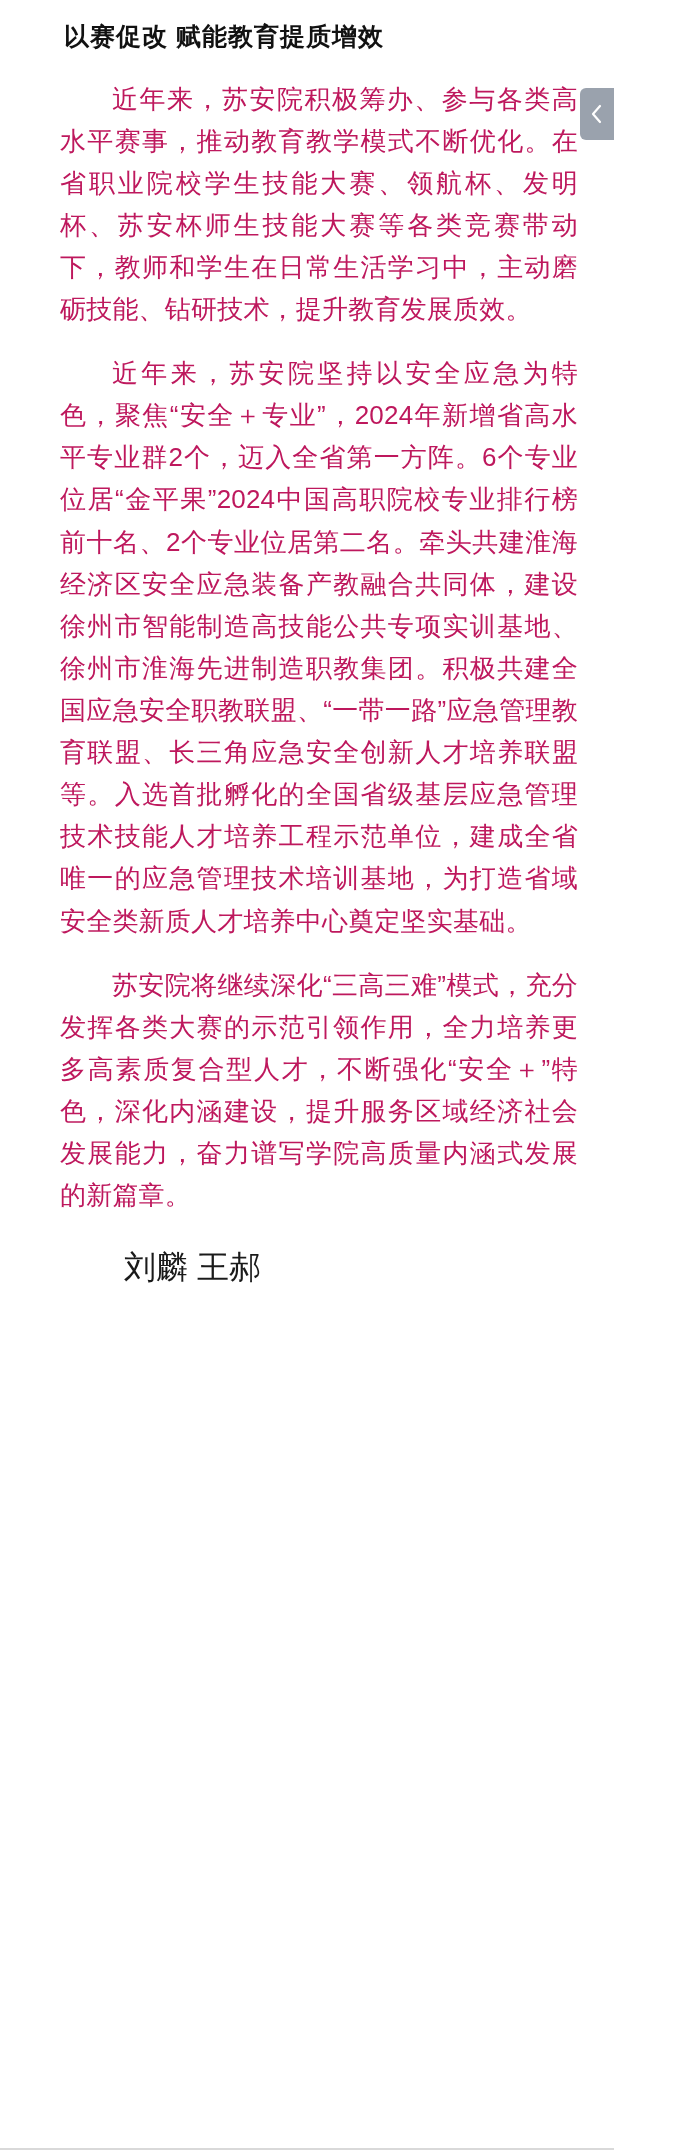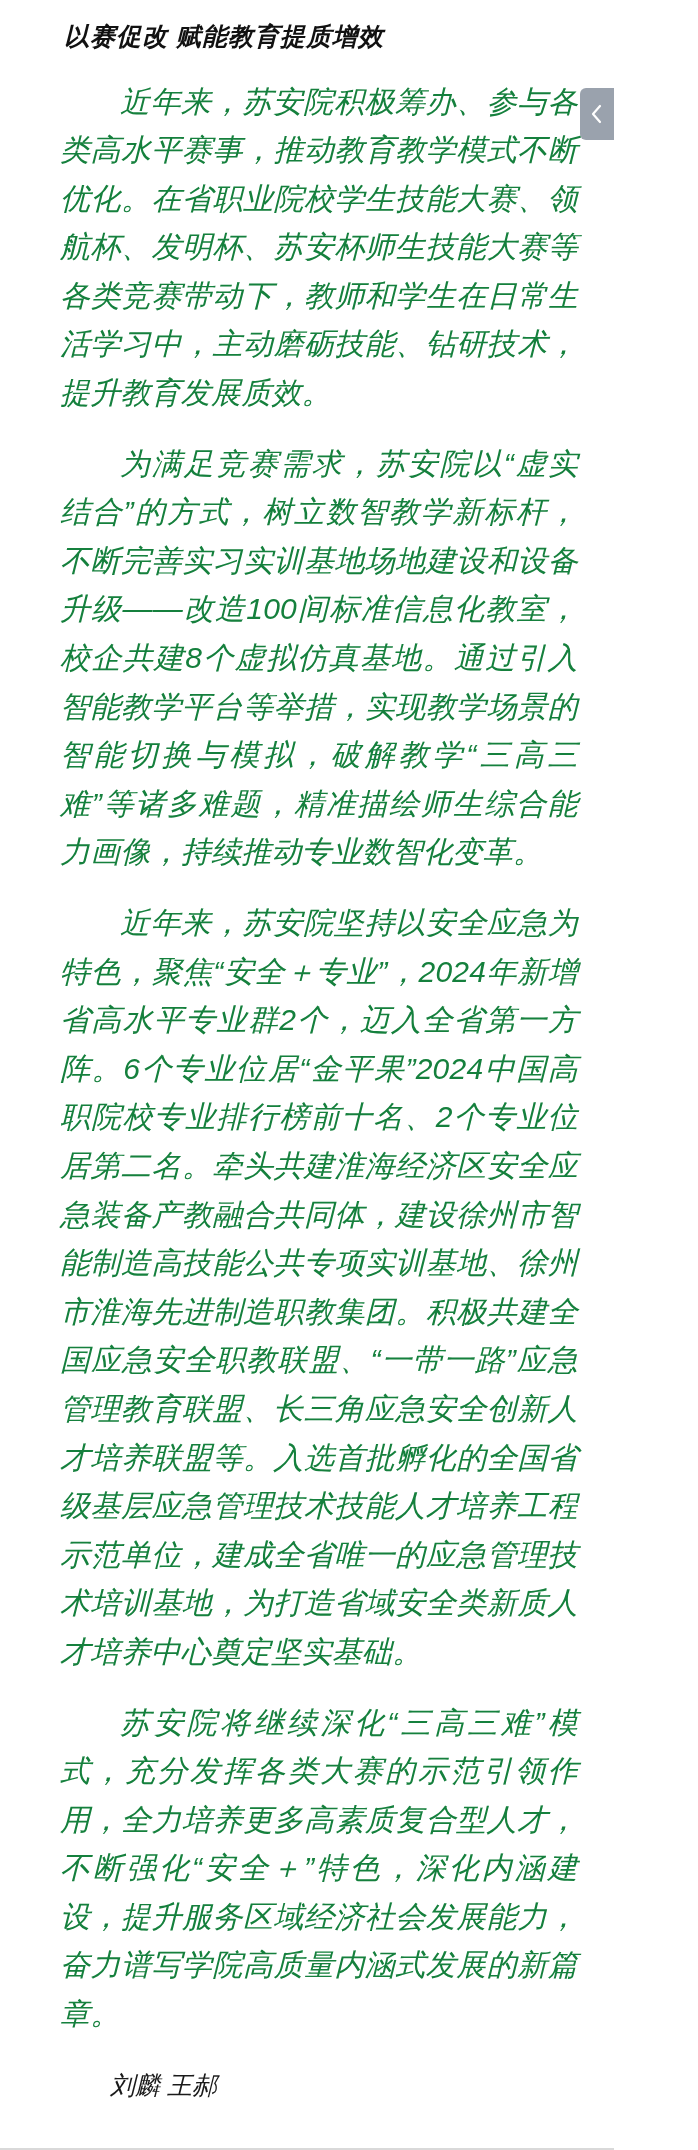--- a/index.html
+++ b/index.html
@@ -14,42 +14,41 @@
     color: #1a1a1a;
     position: relative;
   }
   .page {
     position: relative;
     width: 614px;
     min-height: 2150px;
     box-sizing: border-box;
     padding: 18px 34px 0 60px;
     background: #ffffff;
-    font-style: italic;
   }
   .article-title {
     font-size: 25px;
     font-weight: bold;
     letter-spacing: 1px;
     line-height: 1.5;
     color: #111111;
     margin: 0 0 22px 4px;
   }
   .para {
-    font-size: 30px;
+    font-size: 26px;
     line-height: 1.62;
     letter-spacing: 0.2px;
     text-align: justify;
     text-justify: inter-ideograph;
     margin: 0 2px 22px 0;
     text-indent: 2em;
-    color: #15803d;
+    color: #be185d;
   }
   .byline {
-    font-size: 25px;
+    font-size: 32px;
     line-height: 1.6;
     margin: 26px 0 0 0;
     text-indent: 2em;
     color: #1a1a1a;
   }
   .nav-prev {
     position: absolute;
     top: 88px;
     right: 0;
     width: 34px;
@@ -75,21 +74,20 @@
   }
 </style>
 </head>
 <body>
 
 <div class="page">
 
   <h1 class="article-title">以赛促改 赋能教育提质增效</h1>
 
   <p class="para">近年来，苏安院积极筹办、参与各类高水平赛事，推动教育教学模式不断优化。在省职业院校学生技能大赛、领航杯、发明杯、苏安杯师生技能大赛等各类竞赛带动下，教师和学生在日常生活学习中，主动磨砺技能、钻研技术，提升教育发展质效。</p>
-  <p class="para">为满足竞赛需求，苏安院以“虚实结合”的方式，树立数智教学新标杆，不断完善实习实训基地场地建设和设备升级——改造100间标准信息化教室，校企共建8个虚拟仿真基地。通过引入智能教学平台等举措，实现教学场景的智能切换与模拟，破解教学“三高三难”等诸多难题，精准描绘师生综合能力画像，持续推动专业数智化变革。</p>
   <p class="para">近年来，苏安院坚持以安全应急为特色，聚焦“安全＋专业”，2024年新增省高水平专业群2个，迈入全省第一方阵。6个专业位居“金平果”2024中国高职院校专业排行榜前十名、2个专业位居第二名。牵头共建淮海经济区安全应急装备产教融合共同体，建设徐州市智能制造高技能公共专项实训基地、徐州市淮海先进制造职教集团。积极共建全国应急安全职教联盟、“一带一路”应急管理教育联盟、长三角应急安全创新人才培养联盟等。入选首批孵化的全国省级基层应急管理技术技能人才培养工程示范单位，建成全省唯一的应急管理技术培训基地，为打造省域安全类新质人才培养中心奠定坚实基础。</p>
   <p class="para">苏安院将继续深化“三高三难”模式，充分发挥各类大赛的示范引领作用，全力培养更多高素质复合型人才，不断强化“安全＋”特色，深化内涵建设，提升服务区域经济社会发展能力，奋力谱写学院高质量内涵式发展的新篇章。</p>
 
   <p class="byline">刘麟 王郝</p>
 
   <div class="nav-prev">
     <span>
       <svg width="14" height="22" viewBox="0 0 14 22" aria-hidden="true">
         <polyline points="10,3 3,11 10,19" fill="none" stroke="#ffffff" stroke-width="2.2" stroke-linecap="round" stroke-linejoin="round"></polyline>
       </svg>

